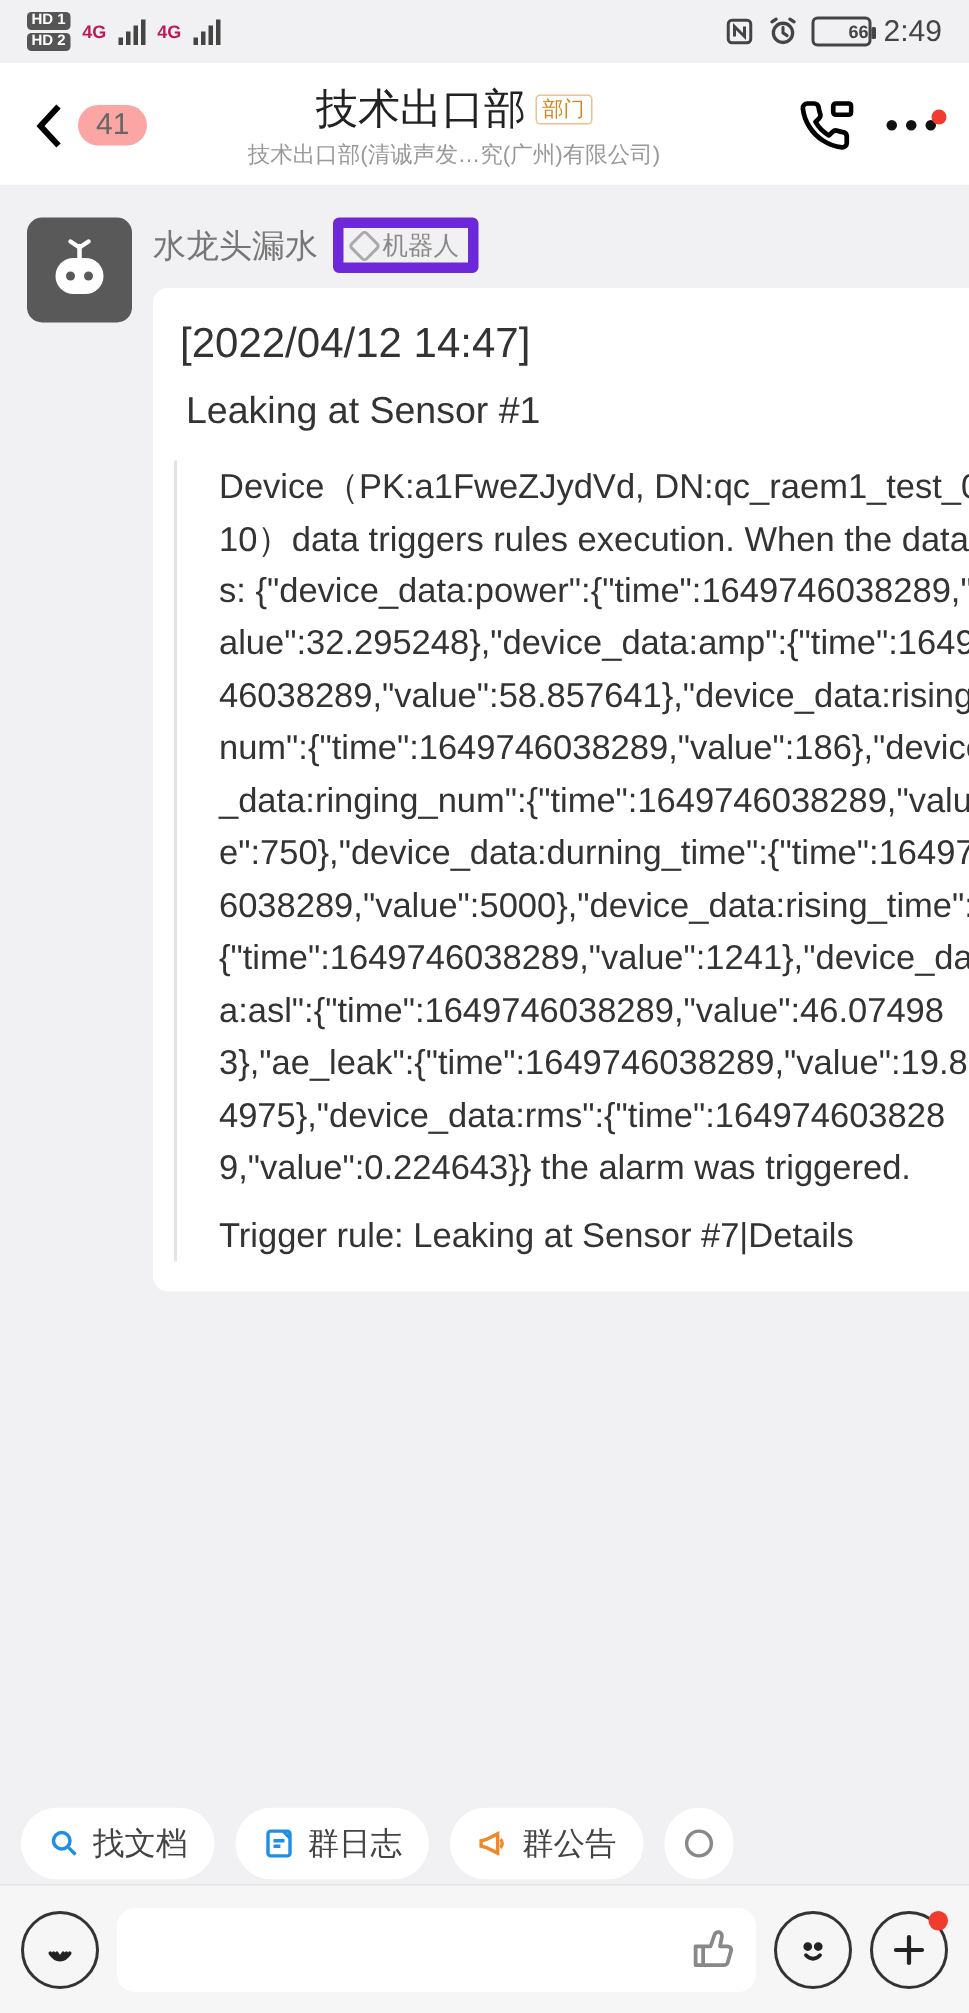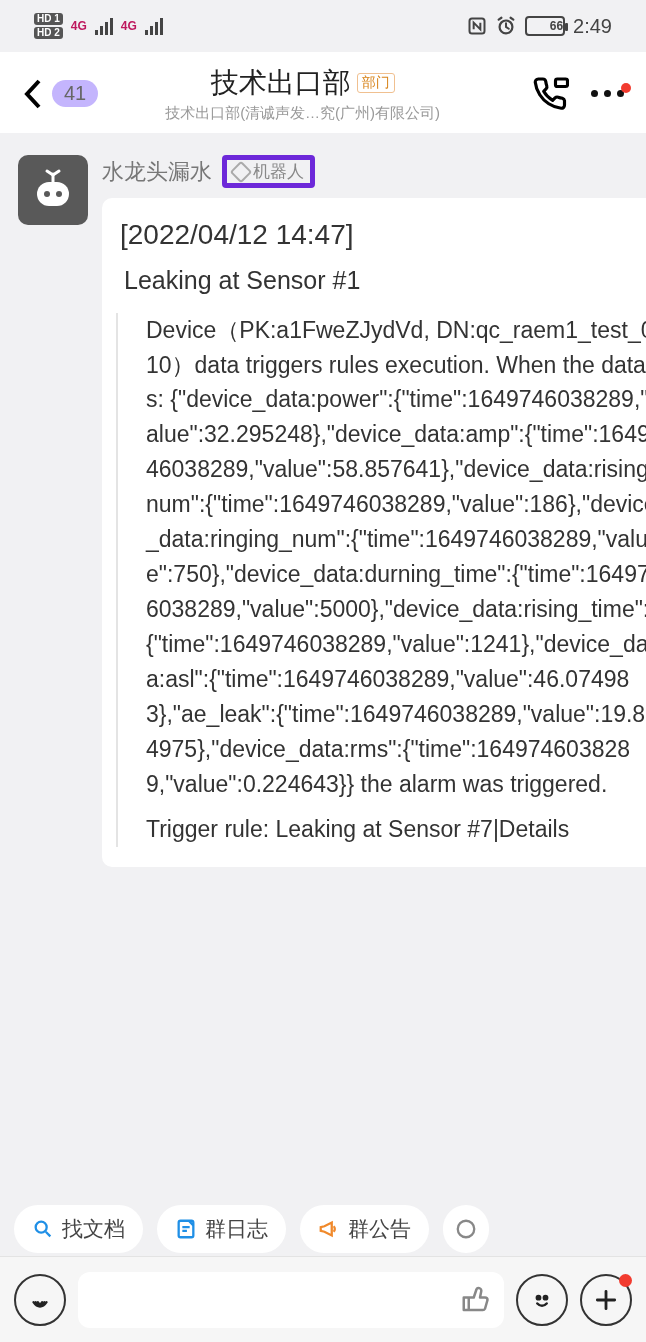--- a/index.html
+++ b/index.html
@@ -6,25 +6,25 @@
   html, body {
     width: 646px;
     height: 1342px;
     font-family: -apple-system, "Helvetica Neue", Arial, sans-serif;
     background: #f1f1f3;
     color: #222;
     overflow: hidden;
   }
   
   .status {
-    height: 52px;
+    height: 42px;
     display: flex;
     align-items: center;
     justify-content: space-between;
-    padding: 0 34px;
+    padding: 0 18px;
     font-size: 18px;
     color: #444;
   }
   .status .left, .status .right { display: flex; align-items: center; gap: 8px; }
   .status svg { display: block; }
   .hd-cell { display:flex; flex-direction:column; gap:2px;}
   .hd-pill { font-size:10px; font-weight:700; background:#555; color:#fff; border-radius:3px; padding:0 3px; line-height:12px;}
   .sig { display:flex; align-items:flex-end; gap:2px; height:18px;}
   .sig span{ width:3px; background:#444; }
   .sig .b1{height:5px}.sig .b2{height:9px}.sig .b3{height:13px}.sig .b4{height:17px}
@@ -37,21 +37,21 @@
 
   
   .hdr {
     background:#fff;
     padding: 12px 22px 10px;
     display:flex; align-items:center;
   }
   .back { display:flex; align-items:center; gap:8px; }
   .back svg{stroke:#000;stroke-width:4;fill:none;}
   .badge {
-    background:#c4b5fd; border-radius:14px;
+    background:#fca5a5; border-radius:14px;
     padding:2px 12px; font-size:20px; color:#666;
   }
   .title-col{flex:1; text-align:center; margin-left:-26px;}
   .title-row{display:flex;align-items:center;justify-content:center;gap:6px;}
   .title{font-size:28px;font-weight:500;color:#222;}
   .dept-tag{border:1px solid #f0c090;color:#d8851d;font-size:14px;border-radius:3px;padding:0 4px;}
   .subtitle{font-size:15px;color:#999;margin-top:2px;}
   .hdr-actions{display:flex;align-items:center;gap:22px;}
   .hdr-actions svg{stroke:#000;}
   .menu-dots{display:flex;gap:6px;position:relative;}
@@ -59,21 +59,21 @@
   .menu-dots .red{position:absolute;top:-7px;right:-7px;width:10px;height:10px;background:#f23b2f;border-radius:50%;}
 
   
   .chat { padding: 22px 18px 0; }
   .msg { display:flex; gap:14px; align-items:flex-start;}
   .avatar{
     width:70px;height:70px;border-radius:10px;background:#595959;
     display:flex;align-items:center;justify-content:center;flex:none;
   }
   .sender-row{display:flex;align-items:center;gap:10px;font-size:22px;color:#777;}
-  .bot-tag{border:5px solid #6d28d9;color:#888;border-radius:4px;font-size:17px;padding:0 6px;display:flex;align-items:center;gap:4px;}
+  .bot-tag{border:7px solid #6d28d9;color:#888;border-radius:4px;font-size:17px;padding:0 6px;display:flex;align-items:center;gap:4px;}
   .bot-tag::before{content:"";width:12px;height:12px;border:2px solid #aaa;border-radius:3px;transform:rotate(45deg);}
   .bubble{
     background:#fff;border-radius:10px;margin-top:10px;
     padding:16px 18px 18px;width:584px;
     font-size:23px;line-height:1.52;color:#333;
   }
   .bubble .ts{font-size:28px;color:#333;margin-bottom:4px;}
   .bubble .alert-title{font-size:25px;margin:2px 0 14px 4px;}
   .bubble .body{border-left:2px solid #e4e4e4;padding-left:28px;margin-left:-4px;
                 font-size:23px; word-break:break-all;}

